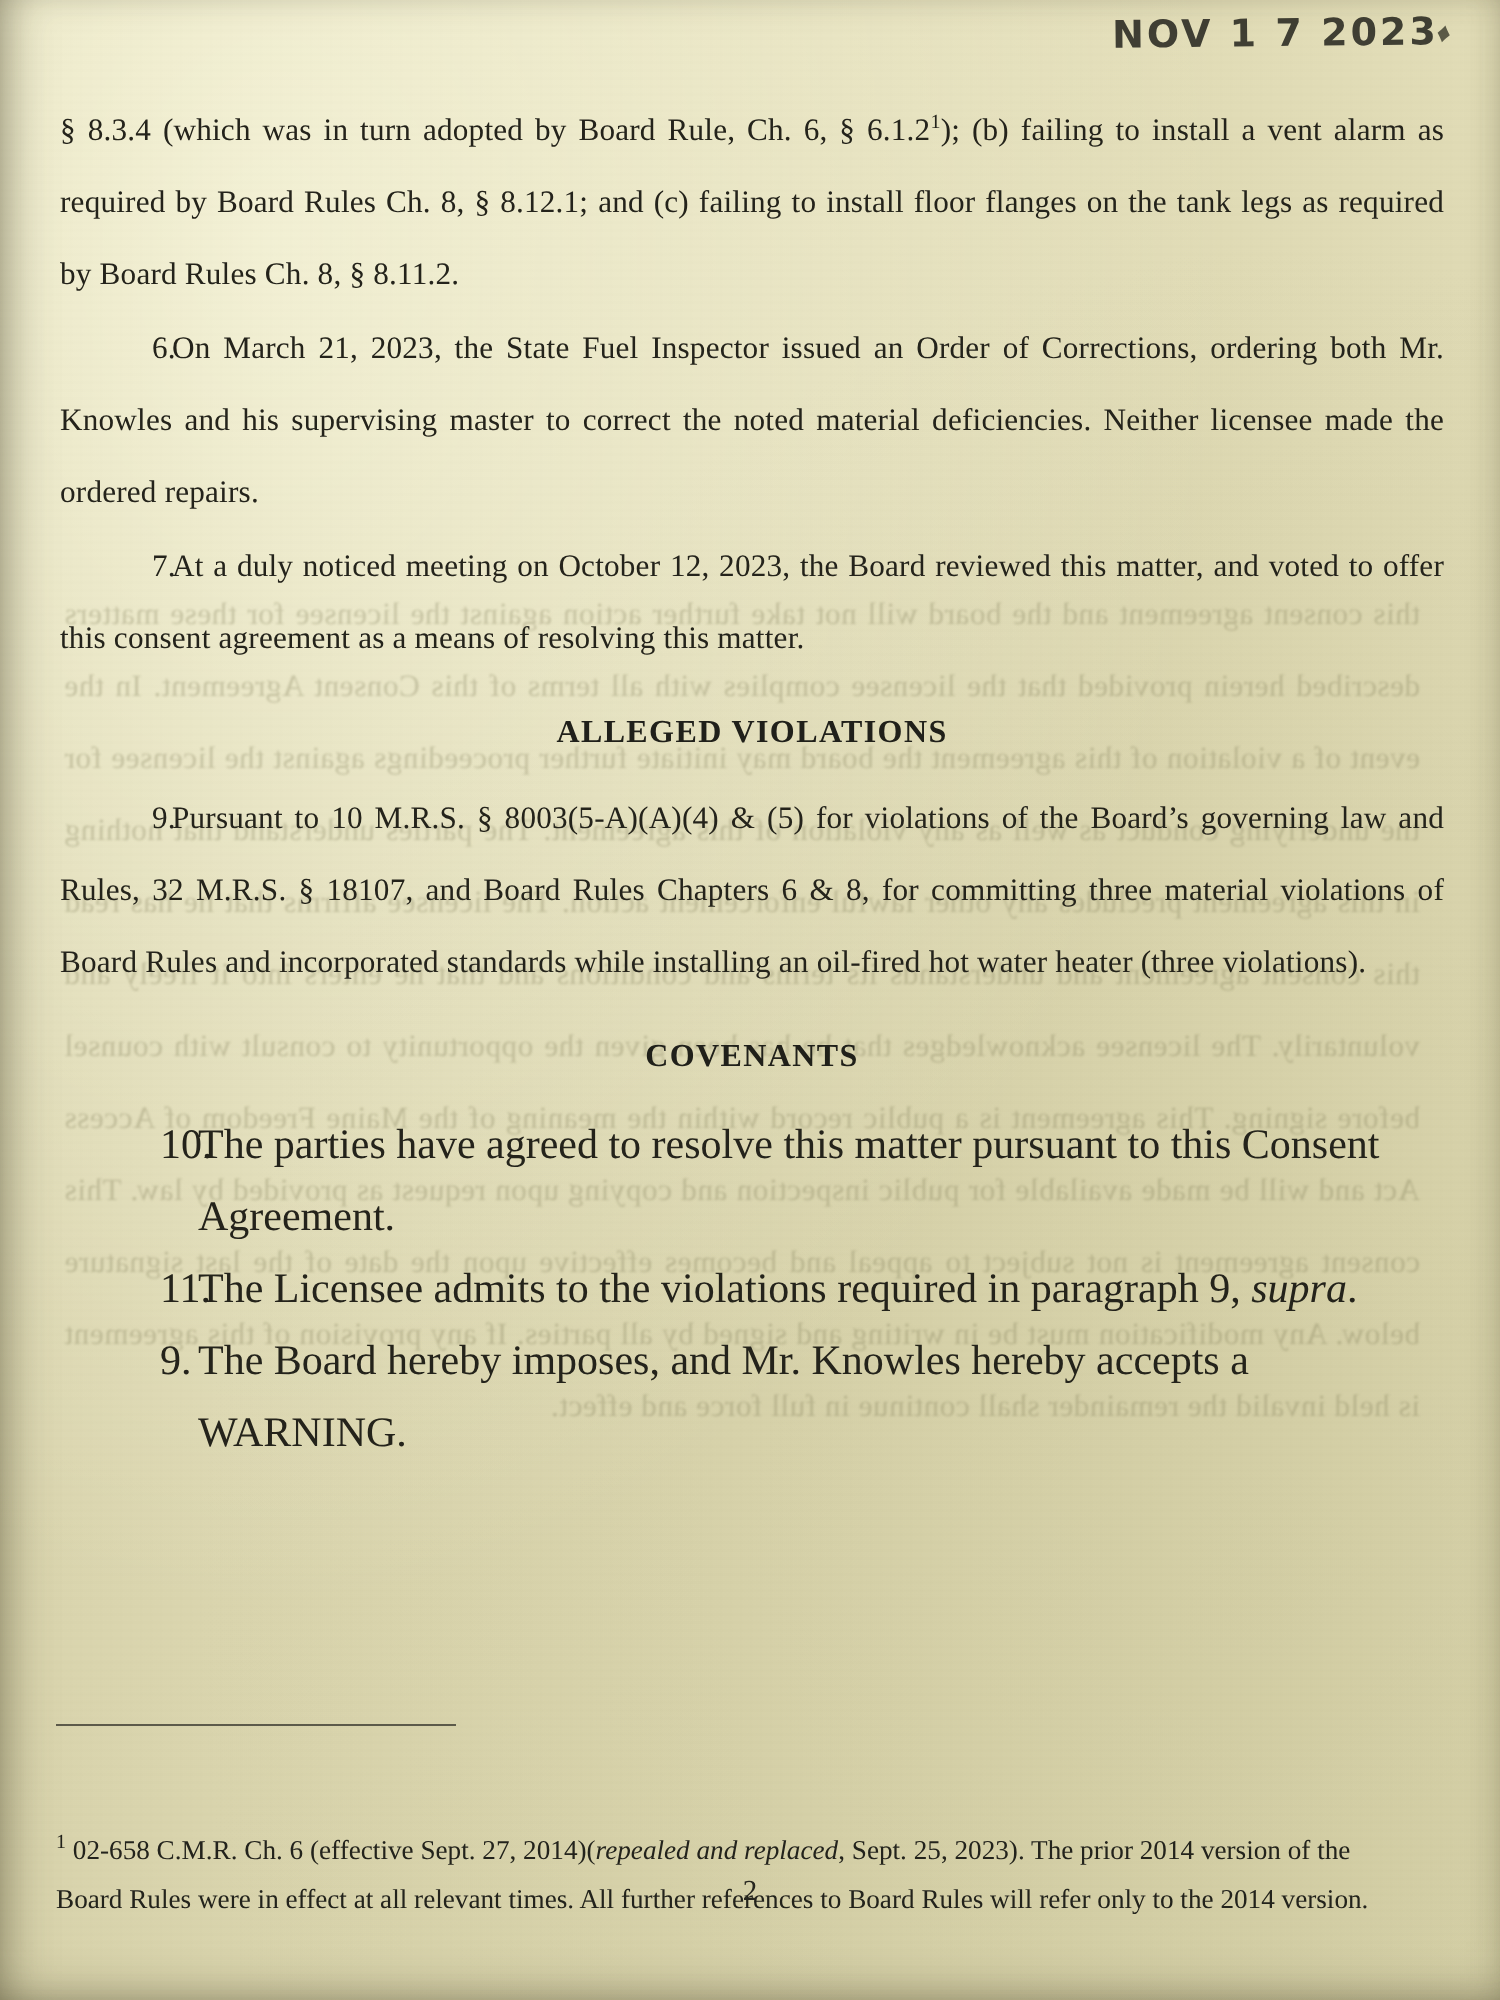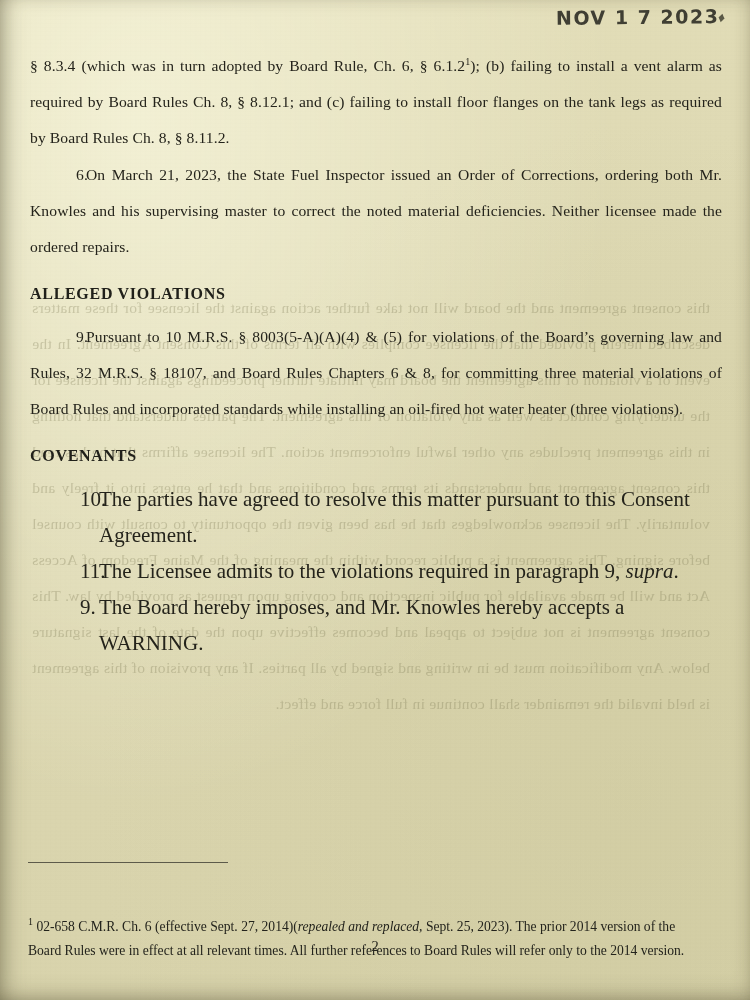--- a/index.html
+++ b/index.html
@@ -97,20 +97,21 @@
   }
   p.indent { text-indent: 0; }
   .num {
     display: inline-block;
     width: 56px;
     text-indent: 0;
     padding-left: 46px;
     box-sizing: border-box;
   }
   h2.heading {
+    text-align: center;
     font-size: 16px;
     font-weight: bold;
     letter-spacing: .7px;
     margin: 14px 0 10px 0;
     line-height: 30px;
     color: #20201a;
   }
   .covenant {
     display: flex;
     align-items: flex-start;
@@ -174,20 +175,21 @@
 
   <div class="stamp">NOV 1 7 2023</div>
   <div class="stamp-mark">♦</div>
 
   <div class="content">
 
     <p><span>§ 8.3.4 (which was in turn adopted by Board Rule, Ch. 6, § 6.1.2</span><sup class="fn-mark">1</sup><span>); (b) failing to install a vent alarm as required by Board Rules Ch. 8,  § 8.12.1; and (c) failing to install floor flanges on the tank legs as required by Board Rules Ch. 8, § 8.11.2.</span></p>
 
     <p class="indent"><span class="num">6.</span><span>On March 21, 2023, the State Fuel Inspector issued an Order of Corrections, ordering both Mr. Knowles and his supervising master to correct the noted material deficiencies. Neither licensee made the ordered repairs.</span></p>
 
+    <p class="indent"><span class="num">7.</span><span>At a duly noticed meeting on October 12, 2023, the Board reviewed this matter, and voted to offer this consent agreement as a means of resolving this matter.</span></p>
 
 
     <h2 class="heading">ALLEGED VIOLATIONS</h2>
 
     <p class="indent"><span class="num">9.</span><span>Pursuant to 10 M.R.S. § 8003(5-A)(A)(4) &amp; (5) for violations of the Board’s governing law and Rules, 32 M.R.S. § 18107, and Board Rules Chapters 6 &amp; 8, for committing three material violations of Board Rules and incorporated standards while installing an oil-fired hot water heater (</span><span class="b">three violations</span><span>).</span></p>
 
     <h2 class="heading">COVENANTS</h2>
 
     <div class="covenant">
       <span class="cv-num">10.</span>

